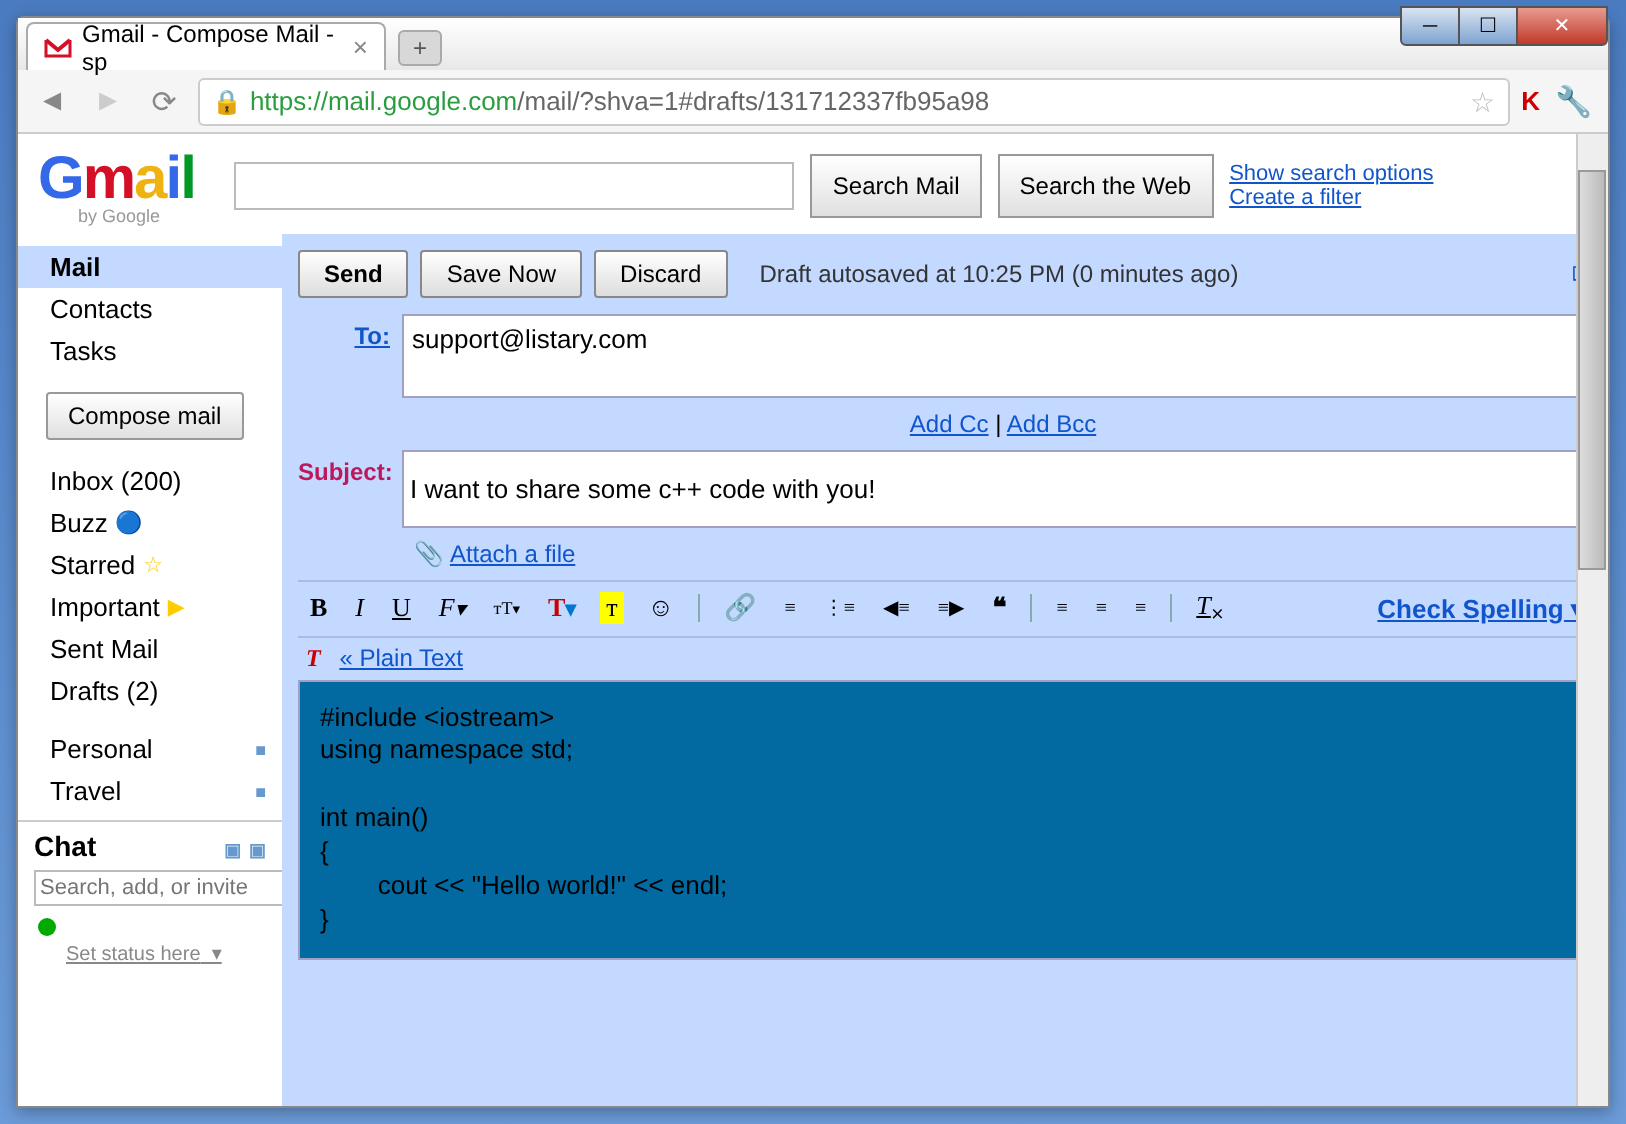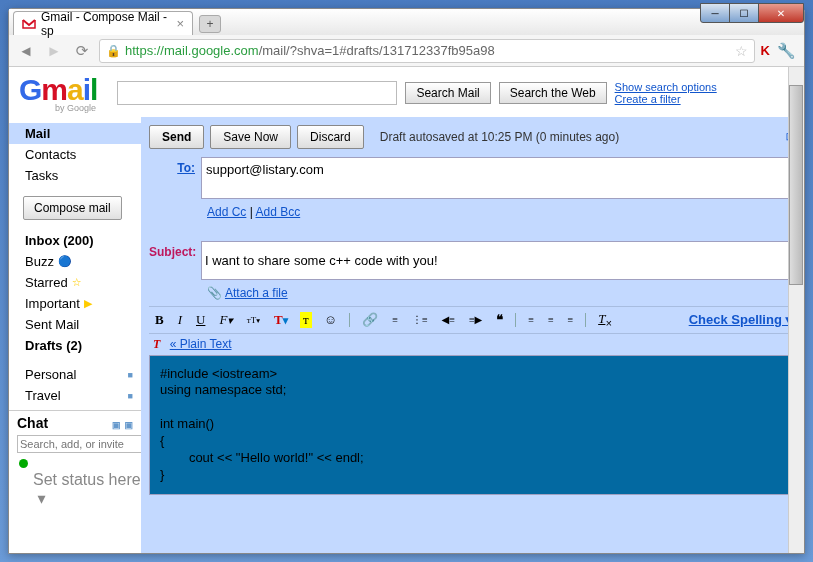--- a/index.html
+++ b/index.html
@@ -19,52 +19,52 @@
 .nav-btn { width: 22px; height: 22px; display: flex; align-items: center; justify-content: center; color: #888; font-size: 15px; cursor: pointer; }
 .url-bar { flex: 1; height: 24px; border: 1px solid #ccc; border-radius: 3px; background: #fff; display: flex; align-items: center; padding: 0 6px; font-size: 13px; }
 .lock { color: #2a9d3f; margin-right: 4px; font-size: 12px; }
 .url-host { color: #2a9d3f; }
 .url-path { color: #666; }
 .star { color: #bbb; font-size: 14px; }
 .content { flex: 1; display: flex; flex-direction: column; overflow: hidden; position: relative; }
 .header-row { display: flex; align-items: center; padding: 6px 10px 4px 10px; gap: 8px; }
 .logo { font-family: Georgia, serif; font-size: 30px; font-weight: bold; letter-spacing: -1px; margin-right: 12px; }
 .logo .g1 { color: #3369e8; } .logo .m { color: #d50f25; } .logo .a { color: #eeb211; } .logo .i { color: #3369e8; } .logo .l { color: #009925; }
-.by-google { font-size: 9px; color: #999; display: block; margin-top: -4px; margin-left: 36px; }
+.by-google { font-size: 9px; color: #999; display: block; margin-top: -4px; margin-left: 20px; }
 .search-box { width: 280px; height: 24px; border: 1px solid #bbb; padding: 2px; }
-.hdr-btn { height: 22px; padding: 0 10px; font-size: 12px; border: 1px solid #999; background: linear-gradient(to bottom,#fff,#e0e0e0); cursor: pointer; }
+.hdr-btn { height: 32px; padding: 0 10px; font-size: 12px; border: 1px solid #999; background: linear-gradient(to bottom,#fff,#e0e0e0); cursor: pointer; }
 .hdr-links { font-size: 11px; }
 .hdr-links a { color: #1155cc; text-decoration: underline; display: block; }
 .main { flex: 1; display: flex; overflow: hidden; }
 .sidebar { width: 132px; padding: 2px 0 0 0; font-size: 13px; }
 .sb-block { padding: 4px 0; }
 .sb-item { padding: 3px 8px 3px 16px; cursor: pointer; display: flex; align-items: center; }
 .sb-item.sel { background: #c3d9ff; font-weight: bold; }
-.sb-item.bold { font-weight: bold; }
+.sb-item.bold { font-weight: normal; }
 .compose-btn { margin: 6px 8px 6px 14px; padding: 4px 10px; font-size: 12px; border: 1px solid #999; background: linear-gradient(to bottom,#fff,#e0e0e0); cursor: pointer; border-radius: 2px; }
 .sb-icon { margin-left: 4px; font-size: 11px; }
 .chat-hdr { border-top: 1px solid #ccc; padding: 4px 8px 2px 8px; font-weight: bold; font-size: 14px; display: flex; align-items: center; justify-content: space-between; }
 .chat-search { margin: 2px 8px; width: 140px; border: 1px solid #bbb; padding: 2px; font-size: 11px; color: #888; }
 .status-dot { width: 9px; height: 9px; background: #0a0; border-radius: 50%; display: inline-block; margin: 4px 8px 0 10px; }
-.status-txt { color: #888; font-size: 16px; margin-left: 24px; }
+.status-txt { color: #888; font-size: 10px; margin-left: 24px; text-decoration: underline; }
 .compose-area { flex: 1; background: #c3d9ff; padding: 8px; overflow-y: auto; position: relative; }
 .scrollbar { position: absolute; right: 0; top: 0; width: 16px; height: 100%; background: #eee; border-left: 1px solid #ccc; }
 .sb-thumb { background: linear-gradient(to right,#ddd,#bbb); border: 1px solid #999; width: 14px; height: 200px; margin-top: 18px; }
 .cmp-row { display: flex; align-items: flex-start; margin-bottom: 6px; }
 .cmp-btns { display: flex; gap: 6px; align-items: center; margin-bottom: 8px; }
 .cmp-btn { padding: 4px 12px; font-size: 12px; border: 1px solid #888; background: linear-gradient(to bottom,#fff,#ddd); cursor: pointer; border-radius: 2px; }
 .cmp-btn.primary { font-weight: bold; }
 .autosave { font-size: 12px; color: #333; margin-left: 10px; }
 .popout { margin-left: auto; color: #1155cc; cursor: pointer; font-size: 14px; }
 .field-label { width: 52px; text-align: right; font-size: 12px; padding-right: 6px; padding-top: 4px; }
 .field-label a { color: #1155cc; text-decoration: underline; font-weight: bold; }
 .field-label.subj { font-weight: bold; color: #be185d; }
 .to-box { flex: 1; border: 1px solid #a0a0c0; background: #fff; padding: 4px; font-size: 13px; min-height: 42px; }
 .subj-box { flex: 1; border: 1px solid #a0a0c0; background: #fff; padding: 3px; font-size: 13px; height: 39px; }
-.cc-links { margin-left: 58px; font-size: 12px; margin-bottom: 22px; }
+.cc-links { margin-left: 58px; font-size: 12px; margin-bottom: 6px; text-align: center; }
 .cc-links a { color: #1155cc; text-decoration: underline; }
 .attach { margin-left: 58px; font-size: 12px; margin-bottom: 6px; }
 .attach a { color: #1155cc; text-decoration: underline; }
 .clip { color: #555; margin-right: 3px; }
 .fmt-bar { background: #c3d9ff; padding: 4px 4px; display: flex; align-items: center; gap: 10px; font-size: 13px; border-top: 1px solid #a8bde0; border-bottom: 1px solid #a8bde0; flex-wrap: wrap; }
 .fmt-btn { cursor: pointer; padding: 0 2px; font-family: 'Times New Roman', serif; }
 .fmt-b { font-weight: bold; } .fmt-i { font-style: italic; } .fmt-u { text-decoration: underline; }
 .fmt-sep { width: 1px; height: 14px; background: #8aa; }
 .check-spell { color: #1155cc; text-decoration: underline; font-weight: bold; margin-left: auto; font-family: Arial; font-size: 13px; }
 .plain-row { padding: 3px 4px; font-size: 12px; }

